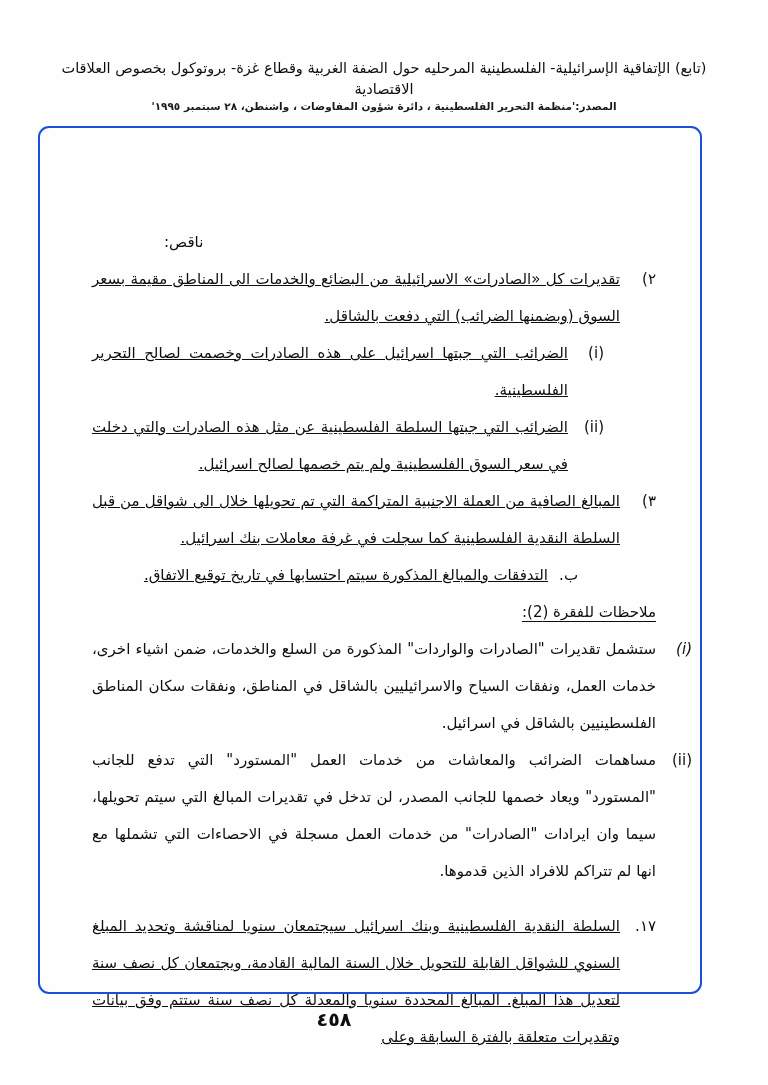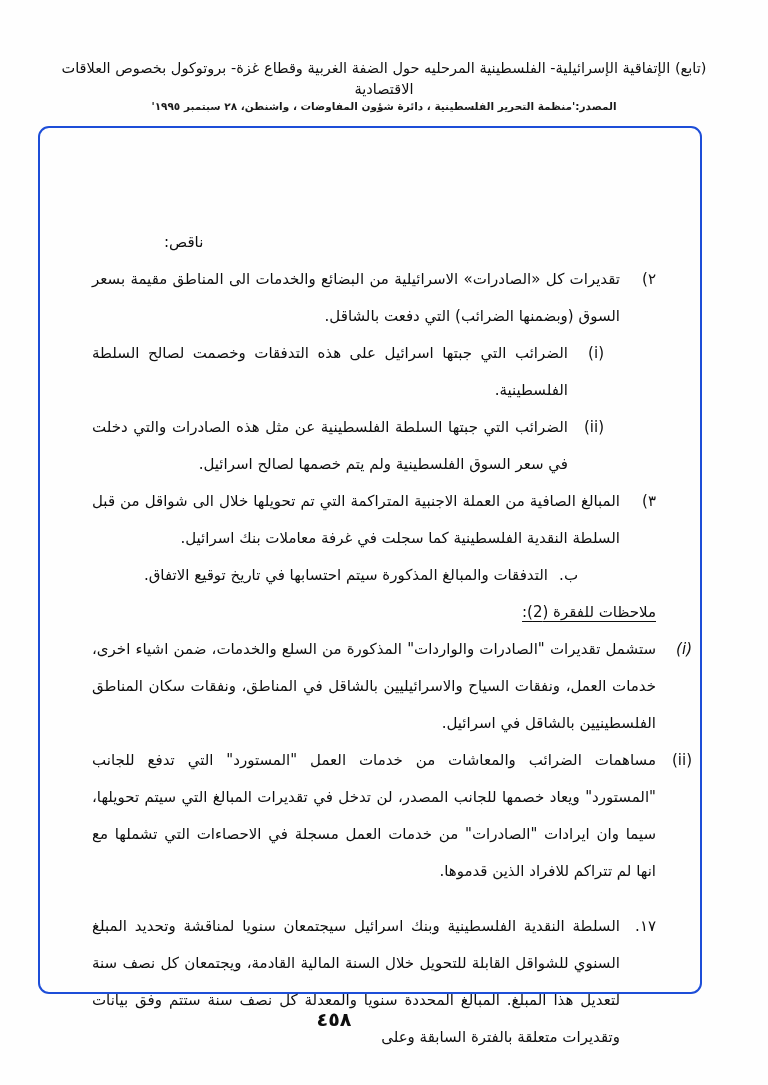--- a/index.html
+++ b/index.html
@@ -68,21 +68,21 @@
     flex-direction:row; 
     align-items:flex-start;
   }
   .marker{
     flex:0 0 auto;
     white-space:nowrap;
     padding-left:10px;
     min-width:26px;
     text-align:left;
   }
-  .row .text{flex:1 1 auto;}
+  .row .text{flex:1 1 auto;text-decoration:underline;}
   .indent-label{white-space:nowrap;}
   .naqis{padding-left:72px; text-align:left; text-align-last:left;}
   .yudaf{padding-left:152px; text-align:left; text-align-last:left;}
   .sub{margin-right:52px;}
   .item-b{margin-right:78px;}
   .item-b .marker{min-width:20px;}
   .notes-heading{
     text-decoration:underline;
     text-underline-offset:4px;
   }
@@ -122,21 +122,21 @@
 
       <div class="naqis indent-label">ناقص:</div>
 
       <div class="row">
         <span class="marker">٢)</span>
         <div class="text">تقديرات كل «الصادرات» الاسرائيلية من البضائع والخدمات الى المناطق مقيمة بسعر السوق (وبضمنها الضرائب) التي دفعت بالشاقل.</div>
       </div>
 
       <div class="row sub">
         <span class="marker">(i)</span>
-        <div class="text">الضرائب التي جبتها اسرائيل على هذه التدفقات وخصمت لصالح السلطة الفلسطينية.</div>
+        <div class="text">الضرائب التي جبتها اسرائيل على هذه الصادرات وخصمت لصالح التحرير الفلسطينية.</div>
       </div>
 
       <div class="row sub">
         <span class="marker">(ii)</span>
         <div class="text">الضرائب التي جبتها السلطة الفلسطينية عن مثل هذه الصادرات والتي دخلت في سعر السوق الفلسطينية ولم يتم خصمها لصالح اسرائيل.</div>
       </div>
 
 
       <div class="row">
         <span class="marker">٣)</span>

